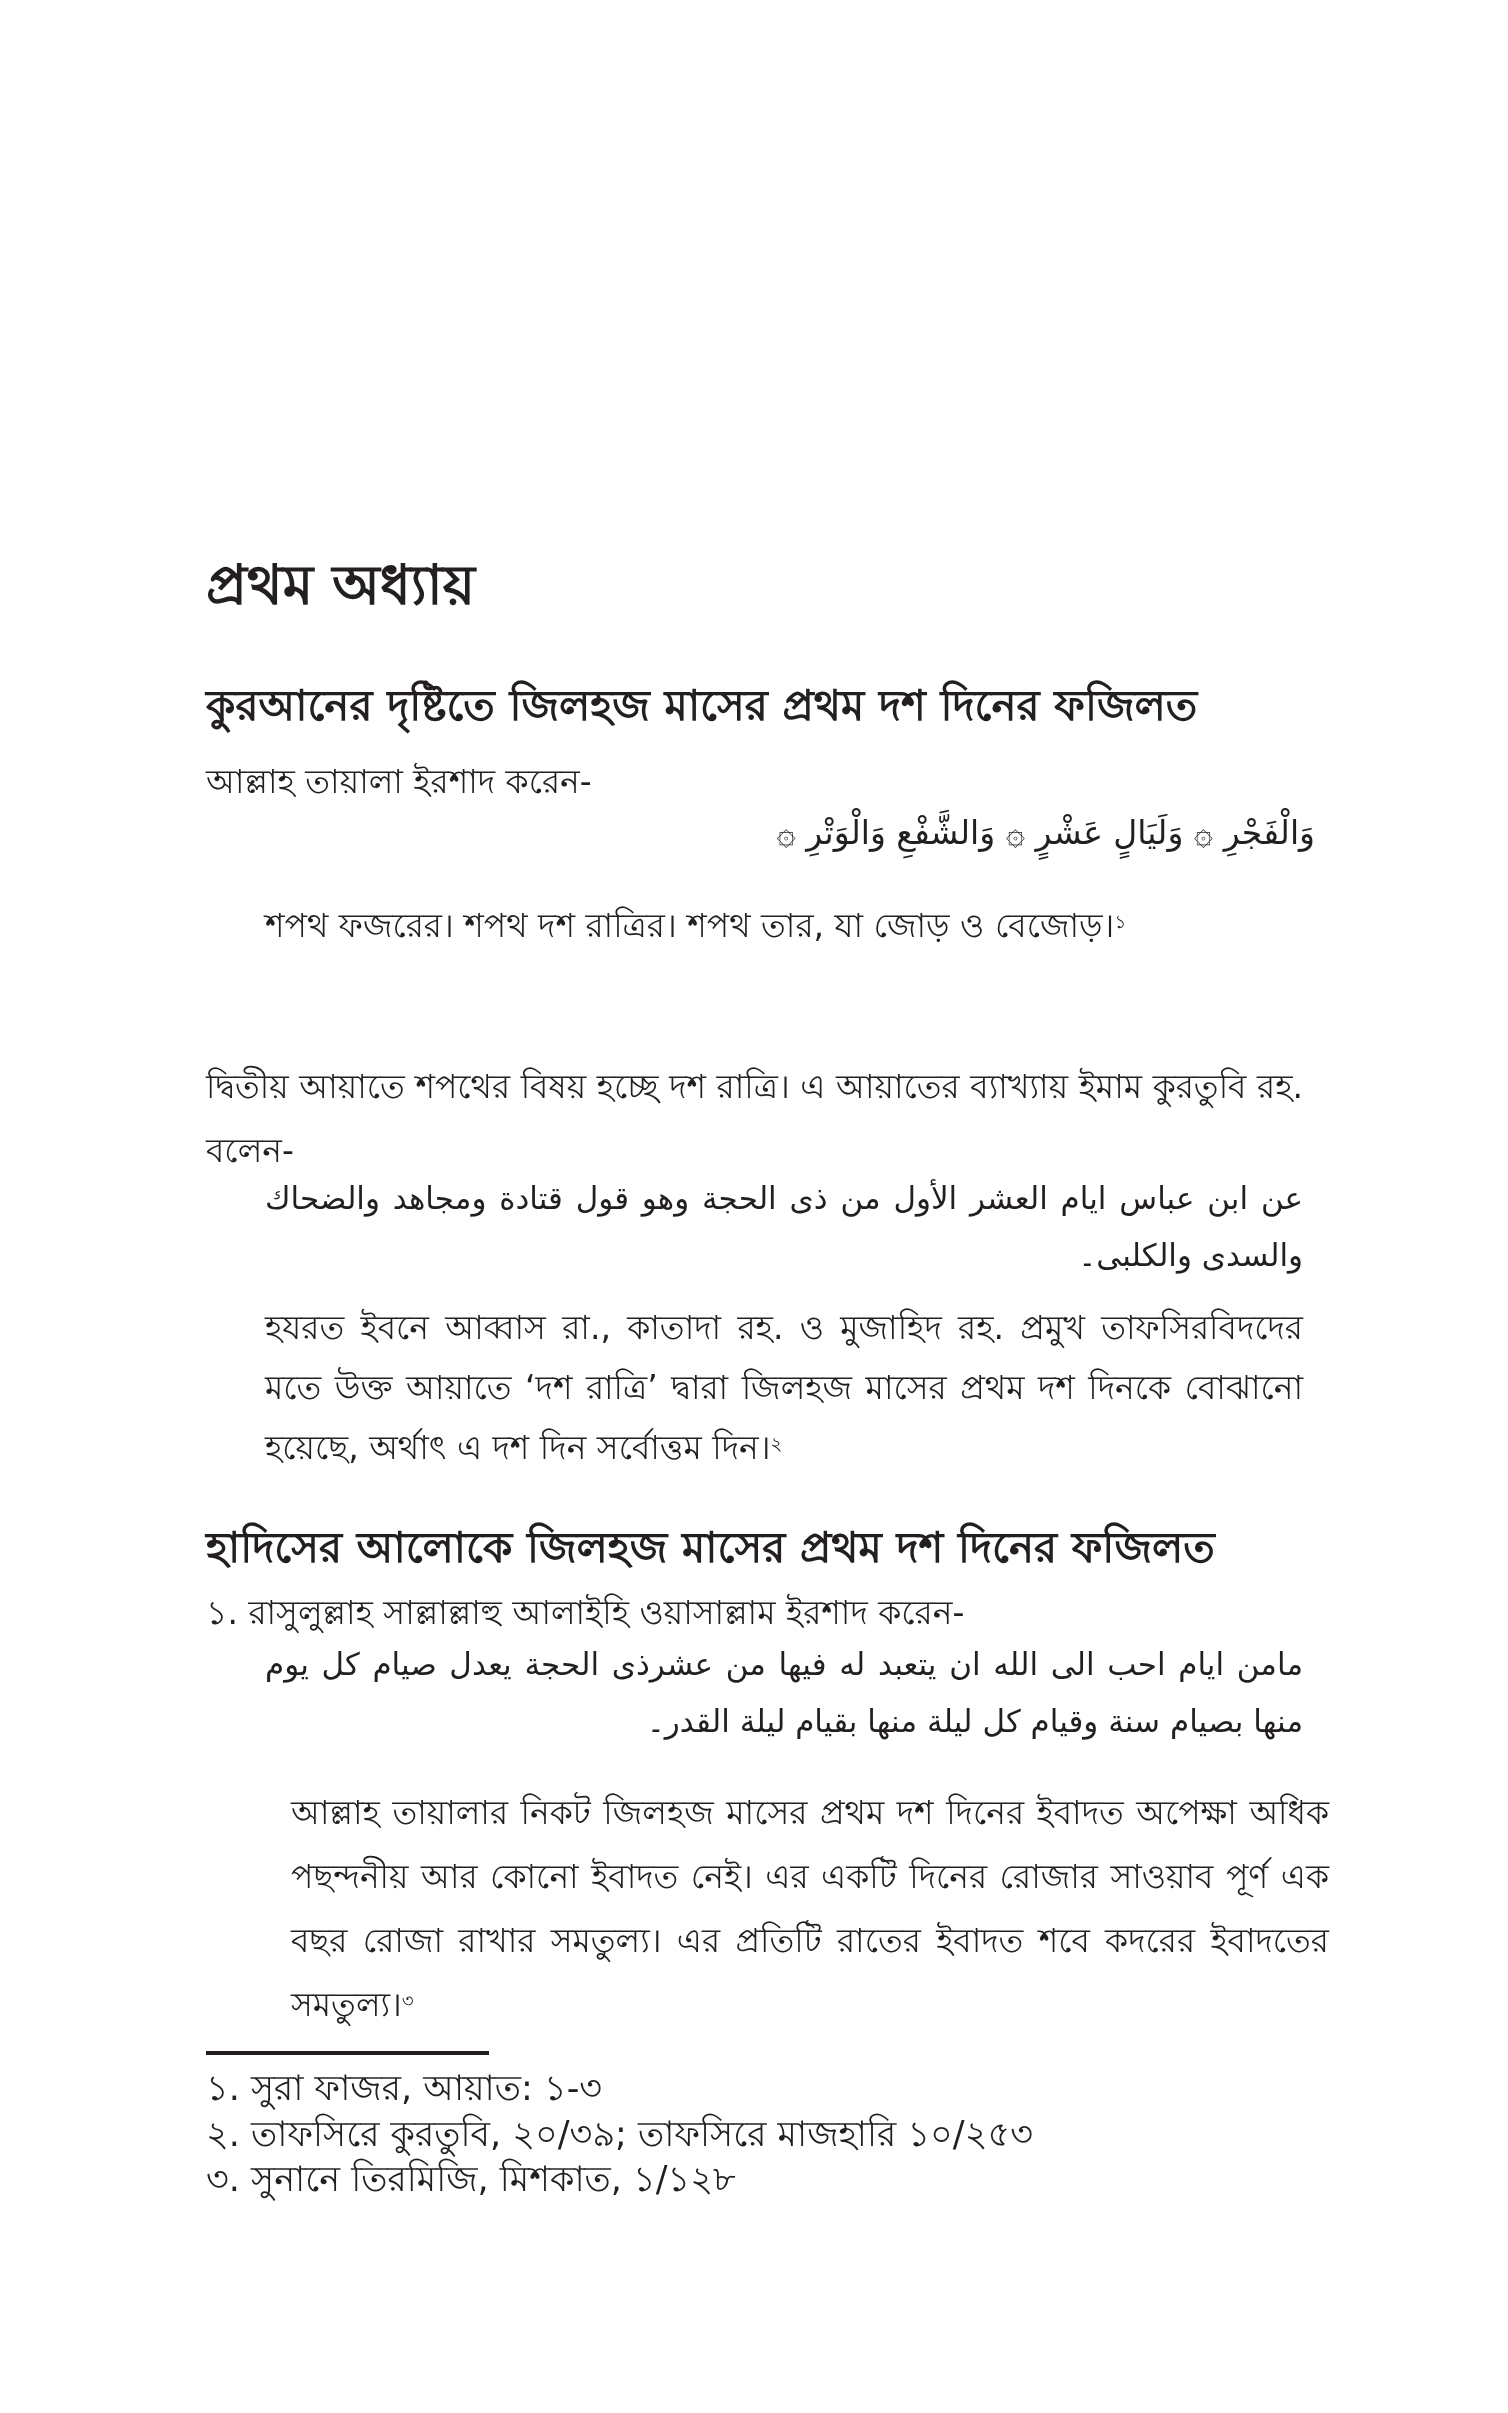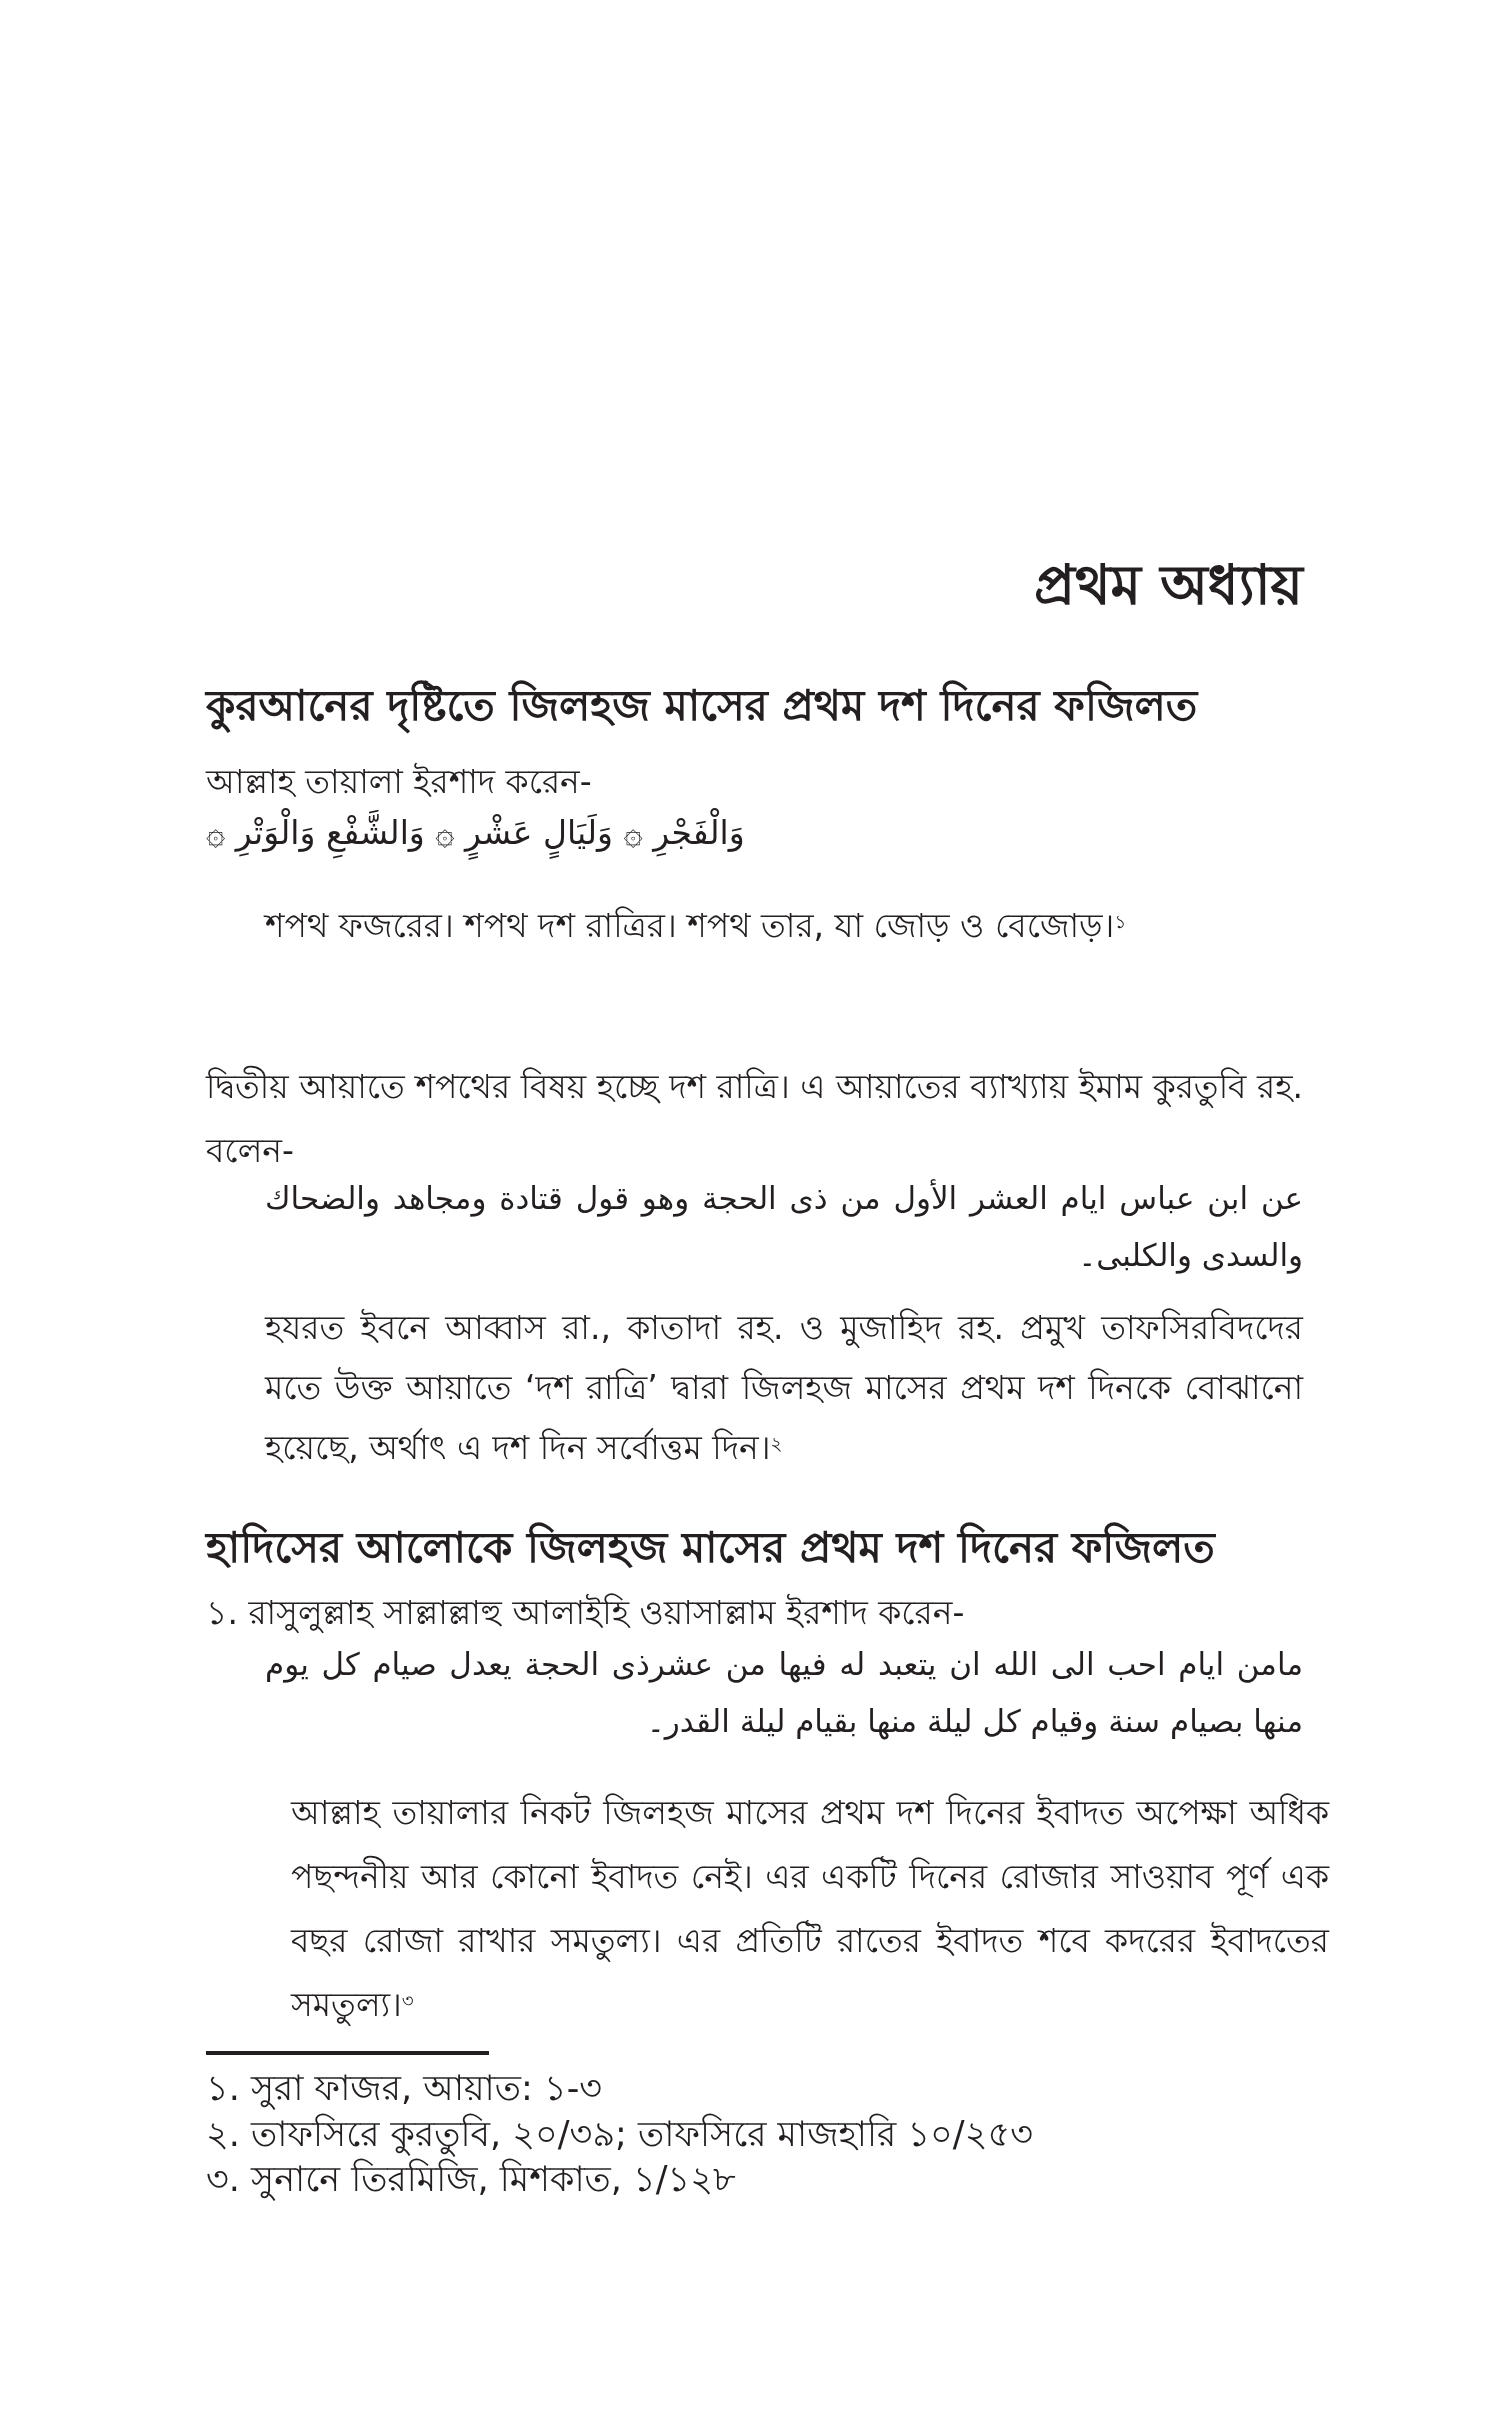--- a/index.html
+++ b/index.html
@@ -1,29 +1,29 @@
 <!DOCTYPE html>
 <html style="font-size:14.6px"><head>
 <meta charset="utf-8">
 <style>
   html, body { margin: 0; padding: 0; background: #ffffff; }
   body { width: 1508px; height: 2413px; position: relative; overflow: hidden;
          font-family: "DejaVu Sans", "Liberation Sans", sans-serif; color: #231f20; }
   .page { position: absolute; left: 206px; top: 0; width: 1097px; }
-  .chapter-title { position: absolute; left: 0; width: 1097px; top: 549px; text-align: right;
+  .chapter-title { position: absolute; left: 0; width: 1097px; top: 549px; text-align: left;
                    font-size: 55px; font-weight: bold; line-height: 73px; margin: 0; }
   .section-heading { position: absolute; left: 0; width: 1097px; font-size: 42px; font-weight: bold;
                      line-height: 55px; margin: 0; white-space: nowrap; }
   .para { position: absolute; margin: 0; font-size: 33px; line-height: 64px; }
   .indent { left: 59px; width: 1038px; }
   .full { left: 0; width: 1097px; margin-top: 24px; }
   .justify { text-align: justify; text-align-last: left; }
   .arabic { position: absolute; margin: 0; font-family: "DejaVu Sans", sans-serif; direction: rtl;
             font-size: 31px; line-height: 57px; }
-  .arabic.center { left: 0; width: 1097px; text-align: left; direction: rtl; font-size: 33px; }
+  .arabic.center { left: 12px; width: 1097px; text-align: right; direction: rtl; font-size: 33px; }
   .arabic.block { left: 59px; width: 1038px; text-align: justify; text-align-last: right; }
   sup { font-size: 18.3px; vertical-align: top; position: relative; top: -3.7px; }
   .fn-rule { position: absolute; left: 0; top: 2051px; width: 283px; height: 3.7px; background: #231f20; }
   .footnote { position: absolute; left: 0; width: 1097px; font-size: 35px; line-height: 40px; margin: 0; }
 </style>
 </head>
 <body>
 
 <div class="page">
 

